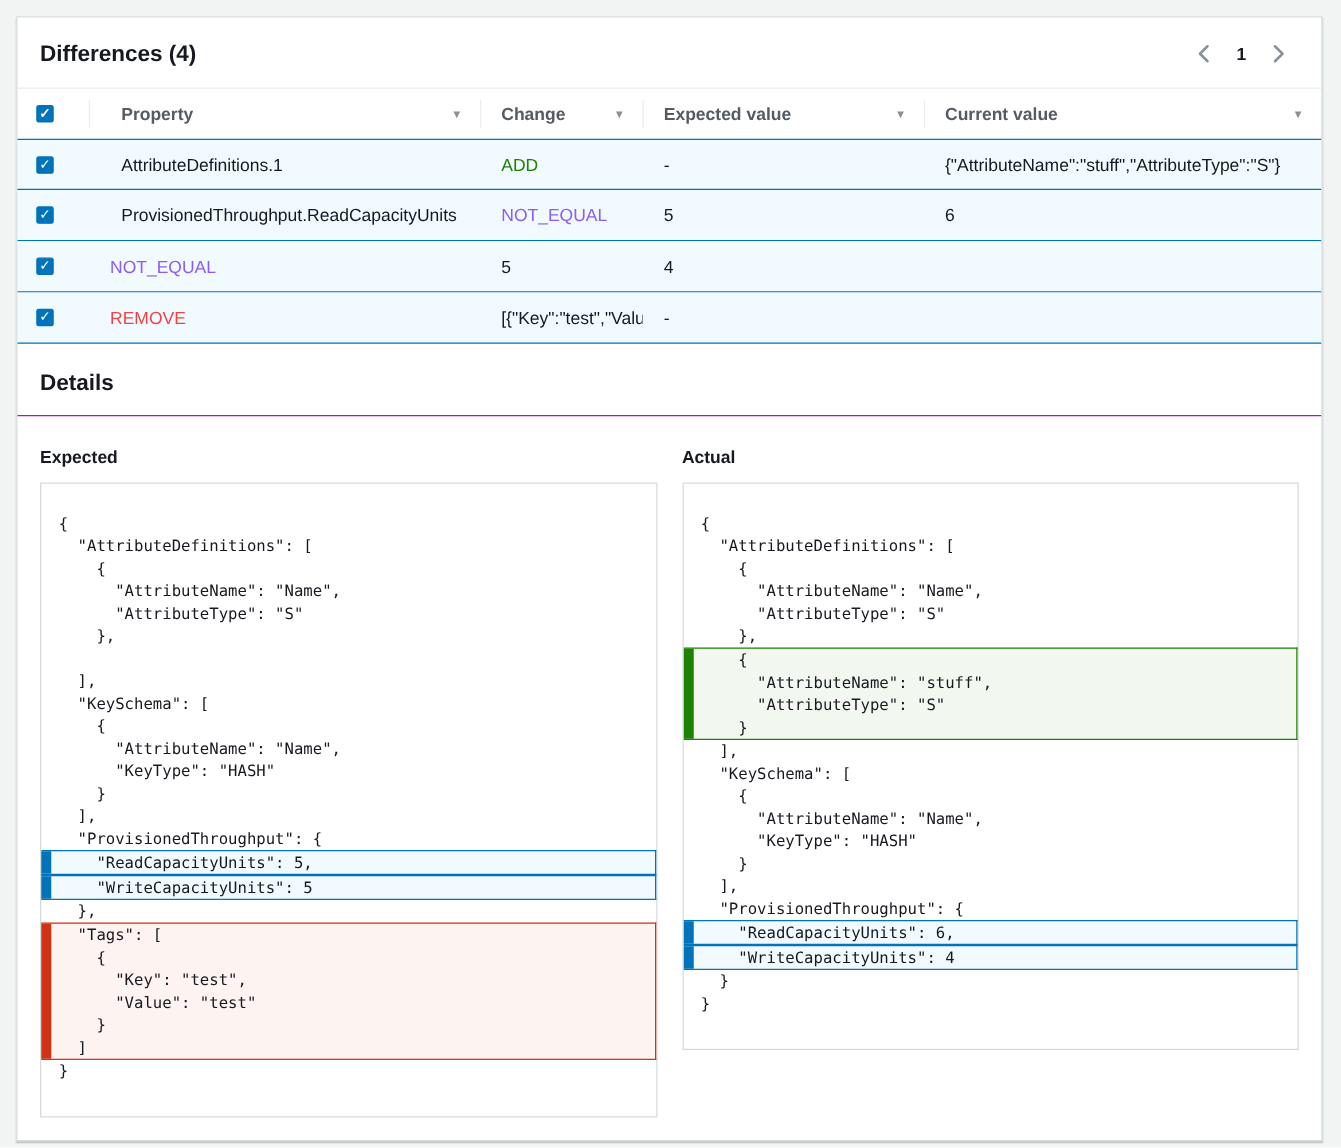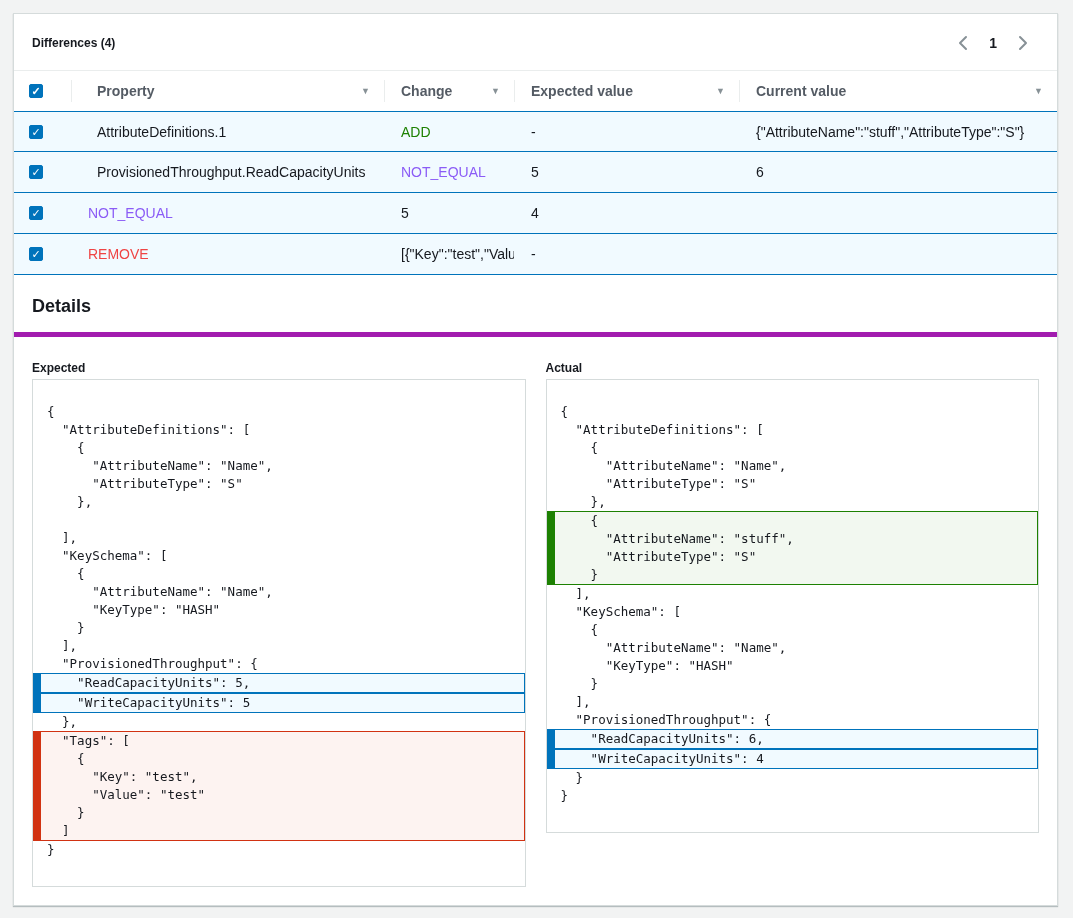--- a/index.html
+++ b/index.html
@@ -13,21 +13,21 @@
   .card {
     position: absolute; left: 13px; top: 13px; width: 1045px; min-height: 880px;
     background: #ffffff; border: 1px solid #d5dbdb;
     box-shadow: 0 1px 1px 0 rgba(0,28,36,0.25);
   }
   
   .card-header {
     display: flex; justify-content: space-between; align-items: center;
     padding: 17px 20px 15px 18px;
   }
-  .card-title { font-size: 12px; font-weight: 700; color: #16191f; text-align: center; }
+  .card-title { font-size: 18px; font-weight: 700; color: #16191f; text-align: center; }
   .pagination { display: flex; align-items: center; gap: 6px; }
   .page-btn {
     background: none; border: none; cursor: pointer; padding: 4px 8px;
     display: flex; align-items: center; color: #879196;
   }
   .page-num { font-size: 14px; font-weight: 700; color: #16191f; padding: 0 6px; }
   .chev { stroke: #879196; stroke-width: 2; fill: none; stroke-linecap: round; stroke-linejoin: round; }
   
   .tgrid { display: grid; grid-template-columns: 57px 313px 130px 225px 1fr; }
   .thead {
@@ -56,24 +56,24 @@
     height: 41px; background: #f1faff; border-bottom: 1px solid #0073bb;
     font-size: 14px; cursor: pointer;
   }
   .trow:first-of-type { border-top: 1px solid #0073bb; }
   .td { display: flex; align-items: center; padding: 0 14px 0 17px; overflow: hidden; white-space: nowrap; }
   .td.first-col { padding-left: 26px; }
   .chg-add { color: #1d8102; }
   .chg-not_equal { color: #8b5cf6; }
   .chg-remove { color: #ef4444; }
   
-  .details-header { padding: 21px 16px 15px 18px; border-bottom: 5px solid #a21caf; }
+  .details-header { padding: 21px 16px 15px 18px; border-bottom: 1px solid #a21caf; }
   .details-title { font-size: 18px; font-weight: 700; }
   .details-body { padding: 0 18px 18px 18px; }
-  .panel-label { font-size: 12px; font-weight: 700; margin: 24px 0 4px 0; }
+  .panel-label { font-size: 14px; font-weight: 700; margin: 24px 0 13px 0; }
   .panels { display: grid; grid-template-columns: 1fr 1fr; gap: 20px; align-items: start; }
   .code-panel {
     border: 1px solid #d5dbdb; background: #ffffff;
     padding: 23px 0 27px 0;
     font-family: "DejaVu Sans Mono", monospace;
     font-size: 12.5px; line-height: 18px; color: #16191f;
   }
   .code-line { padding: 0 10px 0 14px; white-space: pre; min-height: 18px; }
   .hl-box { position: relative; border: 1px solid; border-left: none; }
   .hl-box::before { content: ''; position: absolute; left: 0; top: 0; bottom: 0; width: 8px; }

